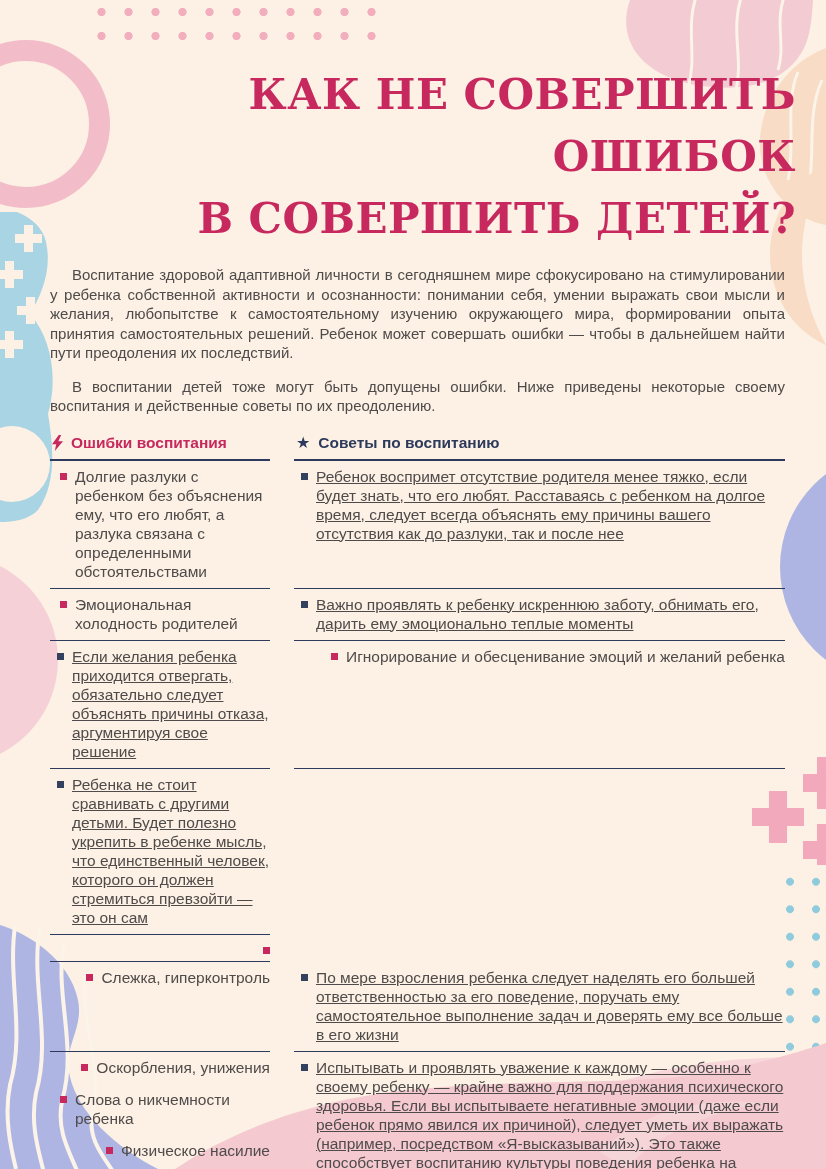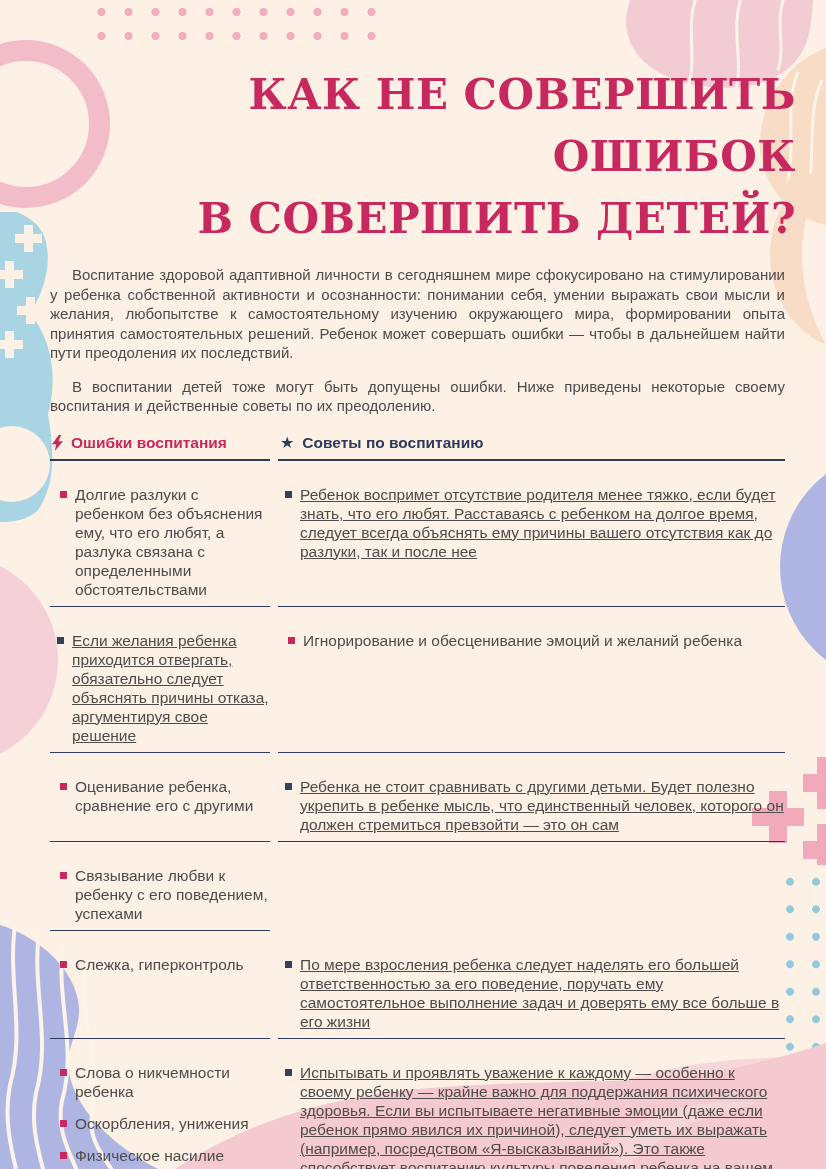--- a/index.html
+++ b/index.html
@@ -65,35 +65,35 @@
     text-align:justify;
     text-indent:22px;
     color:#4F4B4B;
   }
   p.intro.first{margin-top:15px;}
 
   .table{margin-top:14px;}
   .thead,.trow{
     display:grid;
     grid-template-columns:220px 1fr;
-    column-gap:8px;
+    column-gap:24px;
   }
   .thead .hcell{
     display:flex;align-items:center;gap:8px;
     padding:4px 0 7px 2px;
     border-bottom:2px solid #2E3A5B;
     font-size:15.5px;font-weight:700;
   }
   .hcell.mistakes-h{color:#C7295E;}
   .hcell.advice-h{color:#2E3A5B;}
   .star-glyph{font-family:"DejaVu Sans",sans-serif;font-size:16px;line-height:1;}
   .trow .cell{
     border-bottom:1.6px solid #2E3A5B;
-    padding:24px 0 7px 0;
-    display:flex;flex-direction:column;row-gap:13px;
+    padding:6px 0 7px 0;
+    display:flex;flex-direction:column;row-gap:13px;align-items:flex-end;
   }
   .trow.last .cell{border-bottom:none;}
   .item{
     display:flex;align-items:flex-start;gap:8px;
     padding-left:10px;
     font-size:15.5px;line-height:19px;color:#4F4B4B;
   }
   .cell.advice .item{padding-left:7px;text-decoration:underline;}
   .sq{flex:none;width:7px;height:7px;margin-top:6px;}
   .sq.c{background:#C7295E;}
@@ -191,56 +191,63 @@
             </div>
           </div>
           <div class="cell advice">
             <div class="item">
               <span class="sq n"></span>
               <span>Ребенок воспримет отсутствие родителя менее тяжко, если будет знать, что его любят. Расставаясь с ребенком на долгое время, следует всегда объяснять ему причины вашего отсутствия как до разлуки, так и после нее</span>
             </div>
           </div>
         </div>
 
+        <div class="trow">
+          <div class="cell mistakes">
+            <div class="item">
+              <span class="sq c"></span>
+              <span>Эмоциональная холодность родителей</span>
+            </div>
+          </div>
+          <div class="cell advice">
+            <div class="item">
+              <span class="sq n"></span>
+              <span>Важно проявлять к ребенку искреннюю заботу, обнимать его, дарить ему эмоционально теплые моменты</span>
+            </div>
+          </div>
+        </div>
 
         <div class="trow">
           <div class="cell advice">
             <div class="item">
               <span class="sq n"></span>
               <span>Если желания ребенка приходится отвергать, обязательно следует объяснять причины отказа, аргументируя свое решение</span>
             </div>
           </div>
           <div class="cell mistakes">
             <div class="item">
               <span class="sq c"></span>
               <span>Игнорирование и обесценивание эмоций и желаний ребенка</span>
             </div>
           </div>
         </div>
 
         <div class="trow">
-          <div class="cell mistakes">
-            <div class="item">
-              <span class="sq c"></span>
-              <span>Оценивание ребенка, сравнение его с другими</span>
-            </div>
-          </div>
           <div class="cell advice">
             <div class="item">
               <span class="sq n"></span>
               <span>Ребенка не стоит сравнивать с другими детьми. Будет полезно укрепить в ребенке мысль, что единственный человек, которого он должен стремиться превзойти — это он сам</span>
             </div>
           </div>
         </div>
 
         <div class="trow">
           <div class="cell mistakes">
             <div class="item">
               <span class="sq c"></span>
-              <span>Связывание любви к ребенку с его поведением, успехами</span>
             </div>
           </div>
         </div>
 
         <div class="trow">
           <div class="cell mistakes">
             <div class="item">
               <span class="sq c"></span>
               <span>Слежка, гиперконтроль</span>
             </div>
@@ -250,25 +257,25 @@
               <span class="sq n"></span>
               <span>По мере взросления ребенка следует наделять его большей ответственностью за его поведение, поручать ему самостоятельное выполнение задач и доверять ему все больше в его жизни</span>
             </div>
           </div>
         </div>
 
         <div class="trow last">
           <div class="cell mistakes">
             <div class="item">
               <span class="sq c"></span>
+              <span>Оскорбления, унижения</span>
+            </div>
+            <div class="item">
+              <span class="sq c"></span>
               <span>Слова о никчемности ребенка</span>
-            </div>
-            <div class="item">
-              <span class="sq c"></span>
-              <span>Оскорбления, унижения</span>
             </div>
             <div class="item">
               <span class="sq c"></span>
               <span>Физическое насилие</span>
             </div>
           </div>
           <div class="cell advice">
             <div class="item">
               <span class="sq n"></span>
               <span>Испытывать и проявлять уважение к каждому — особенно к своему ребенку — крайне важно для поддержания психического здоровья. Если вы испытываете негативные эмоции (даже если ребенок прямо явился их причиной), следует уметь их выражать (например, посредством «Я-высказываний»). Это также способствует воспитанию культуры поведения ребенка на вашем примере</span>

